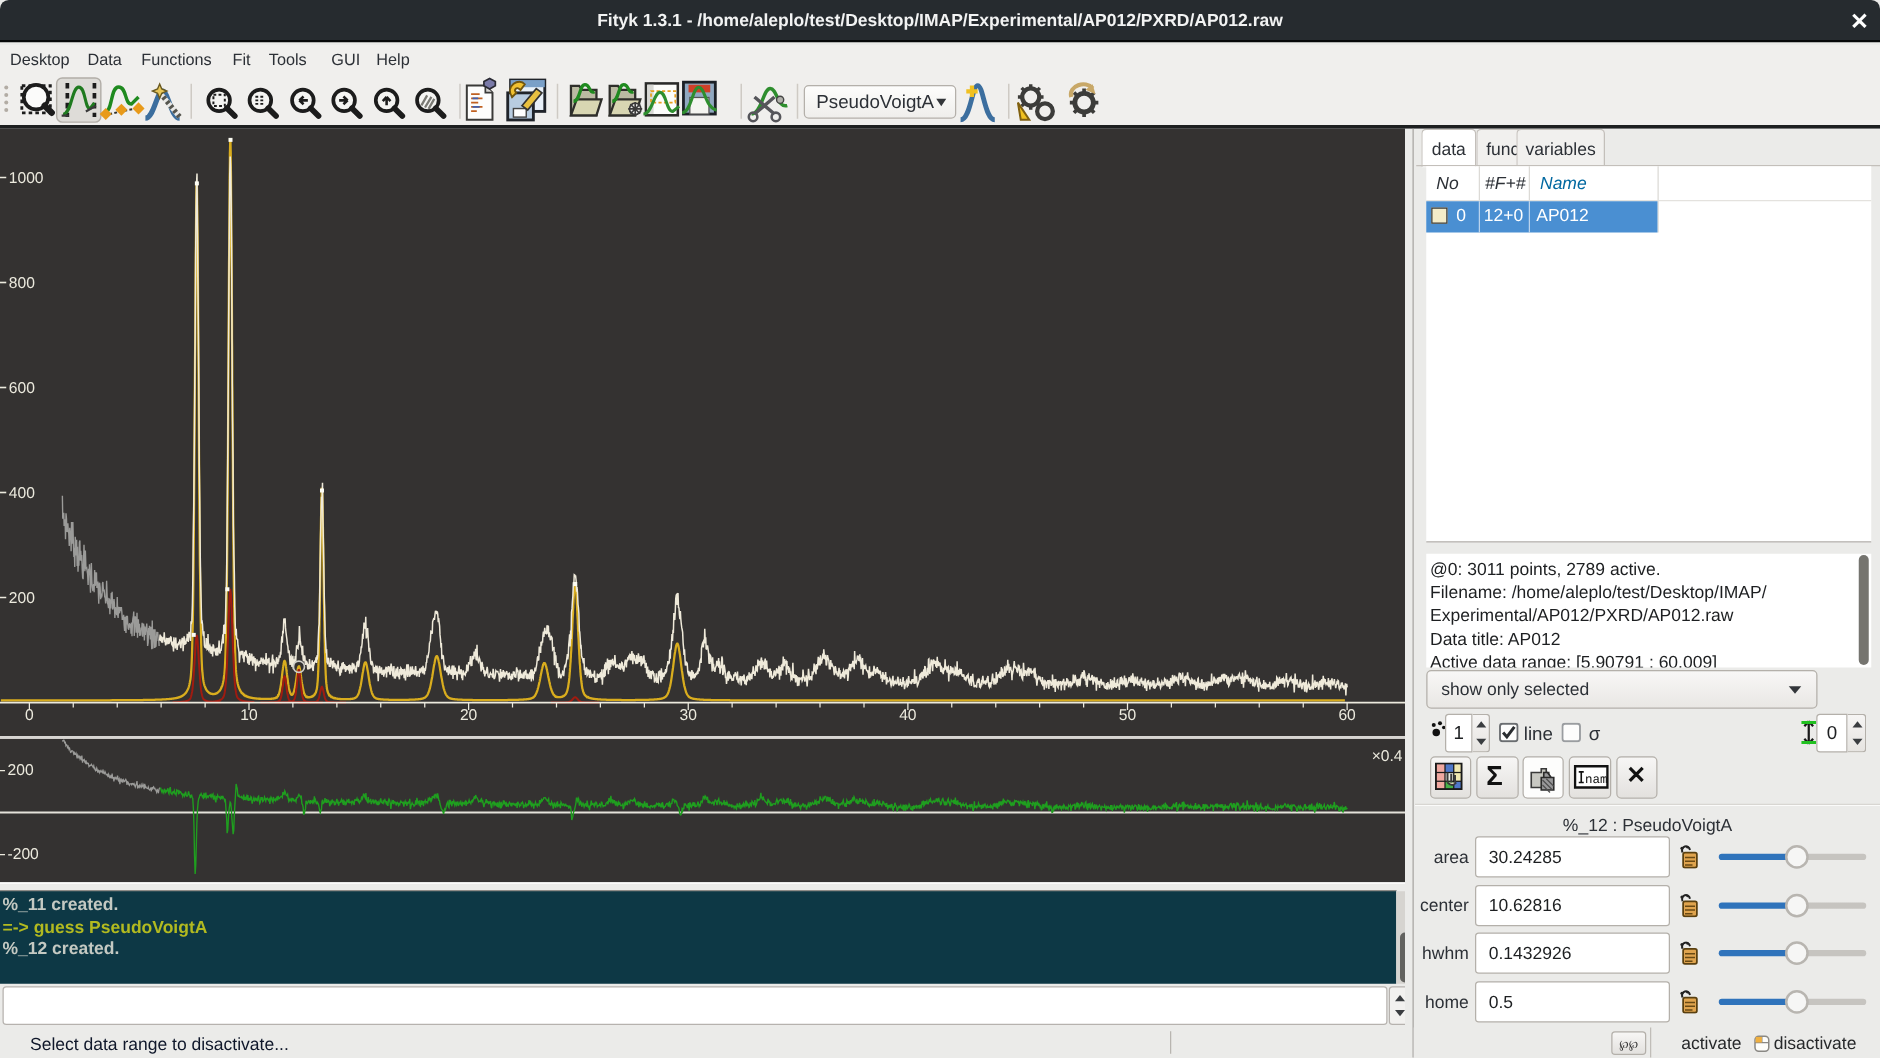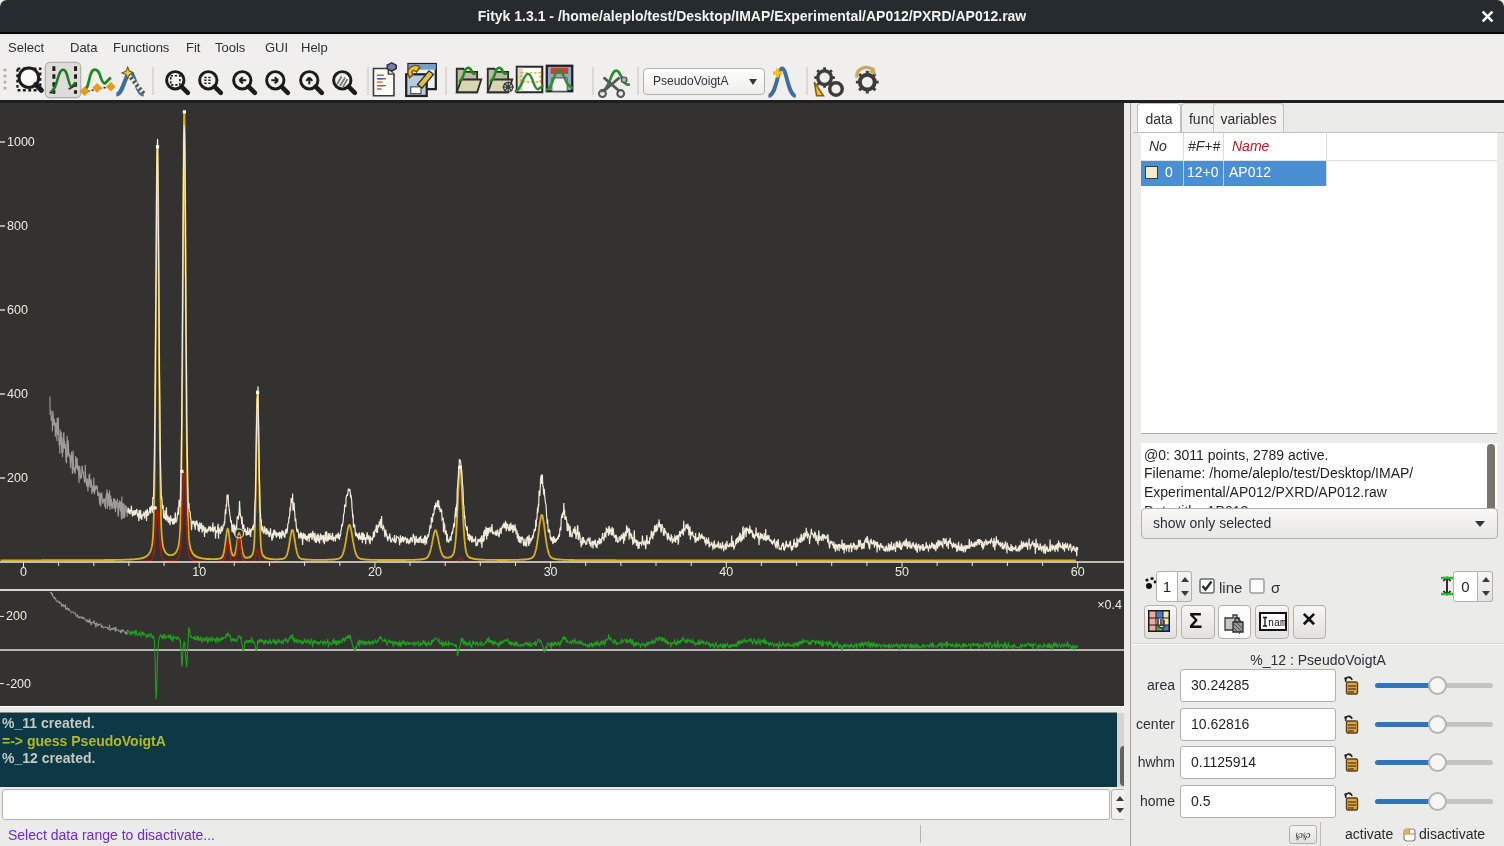--- a/index.html
+++ b/index.html
@@ -7,49 +7,49 @@
 #titlebar { left:0; top:0; width:1504px; height:34px; background:#262b2f;
   border-radius:7px 7px 0 0; border-bottom:2px solid #070809; }
 #title { left:442px; top:8px; width:620px; text-align:center; color:#f2f3f3;
   font-size:14px; font-weight:bold; letter-spacing:0px; white-space:nowrap; }
 #close { left:1480px; top:6px; color:#ffffff; font-size:18px; font-weight:bold; }
 #menubar { left:0; top:36px; width:1504px; height:24px; background:#f0efed; color:#2c3036; font-size:13px; }
 #menubar span { position:absolute; top:4px; }
 #toolbar { left:0; top:60px; width:1504px; height:43px; background:#f0efed;
   border-bottom:3px solid #1d1f20; }
 #combo1 { left:643px; top:68px; width:122px; height:27px; background:linear-gradient(#fdfdfc,#efeeec);
-  border:1px solid #b4b0aa; border-radius:4px; font-size:12px; color:#2c3036; line-height:25px;
+  border:1px solid #b4b0aa; border-radius:4px; font-size:15px; color:#2c3036; line-height:25px;
   padding-left:9px; }
 #combo1 .arr { position:absolute; right:7px; top:10px; width:0; height:0;
   border-left:4.5px solid transparent; border-right:4.5px solid transparent; border-top:6px solid #33363a; }
 svg text { font-family:"Liberation Sans",sans-serif; font-size:12.5px; fill:#eceade; }
 #console { left:0; top:712px; width:1117px; height:75px; background:#0d3845; font-size:14px; border-top:1px solid #8e8c88; }
 #console div { position:absolute; left:2px; white-space:nowrap;font-weight:bold; }
 #cscroll { left:1117px; top:713px; width:13px; height:74px; background:#d6d4d0; }
 #cthumb { left:1119.5px; top:746px; width:8px; height:40px; background:#62625f; border-radius:4px; }
 #inputbox { left:2px; top:789px; width:1108px; height:31px; background:#fff;
   border:1px solid #b6b2ae; border-radius:3px; }
 #ispin { left:1111px; top:789px; width:18px; height:31px; background:#f2f1ef;
   border:1px solid #b6b2ae; border-radius:3px; }
-#statusbar { left:0; top:822px; width:1130px; height:24px; background:#ebebe9;
-  font-size:14px; color:#6d28d9; }
+#statusbar { left:16px; top:822px; width:1130px; height:24px; background:#ebebe9;
+  font-size:14px; color:#0f172a; }
 #panel { left:1124px; top:103px; width:380px; height:743px; background:#ebebe9; }
 #sashline { left:1129.5px; top:103px; width:1.5px; height:743px; background:#a8a5a1; }
 .tab { position:absolute; top:103px; height:30px; font-size:14px; color:#2c3036;
   text-align:center; border:1px solid #c3bfba; border-bottom:none; border-radius:4px 4px 0 0;
   background:#f1f0ee; line-height:30px; }
 #tabline { left:1133px; top:132px; width:371px; height:1px; background:#c3bfba; }
 #tbl { left:1141px; top:133px; width:356px; height:301px; background:#fff; font-size:14px;
   border-bottom:1px solid #b0aca8;font-style:italic; }
 .vline { position:absolute; background:#dcdad6; width:1px; }
 #selrow { left:1141px; top:161px; width:185px; height:25px; background:#4a8fd2; color:#fff; font-size:14px; }
 #infobox { left:1141px; top:443px; width:356px; height:91px; background:#fff;
   font-size:14px; color:#1d1f21; line-height:18.7px; padding:2.5px 0 0 3px; overflow:hidden; }
 #iscroll { left:1487px; top:444px; width:8px; height:88px; background:#75746f; border-radius:4px; }
-#combo2 { left:1141px; top:508px; width:357px; height:31px; background:linear-gradient(#f8f7f6,#e9e7e4);
+#combo2 { left:1141px; top:536px; width:313px; height:31px; background:linear-gradient(#f8f7f6,#e9e7e4);
   border:1px solid #b4b0aa; border-radius:4px; font-size:14px; color:#2c3036;
   line-height:29px; padding-left:11px; }
 #combo2 .arr { position:absolute; right:12px; top:12px; width:0; height:0;
   border-left:5px solid transparent; border-right:5px solid transparent; border-top:6.5px solid #33363a; }
 .spinf { position:absolute; background:#fff; border:1px solid #b4b0aa; border-radius:3px 0 0 3px;
   font-size:15px; color:#1d1f21; }
 .spinb { position:absolute; background:linear-gradient(#f6f5f4,#e6e4e1); border:1px solid #b4b0aa;
   border-left:none; border-radius:0 3px 3px 0; }
 .uarr { width:0; height:0; border-left:4px solid transparent; border-right:4px solid transparent;
   border-bottom:5.5px solid #3a3d40; position:absolute; }
@@ -65,21 +65,21 @@
   background:linear-gradient(90deg,#2f73bb 0 55%,#c6c4c0 55% 100%); }
 .sthumb { position:absolute; left:1428px; width:19px; height:19px; border-radius:50%;
   background:#f6f6f5; border:2px solid #b8b5b0; }
 #bbar { left:1131px; top:822px; width:373px; height:24px; background:#ebebe9; font-size:14px; color:#27292b; }
 </style></head>
 <body>
 <div class="abs" id="titlebar"></div>
 <div class="abs" id="title">Fityk 1.3.1 - /home/aleplo/test/Desktop/IMAP/Experimental/AP012/PXRD/AP012.raw</div>
 <div class="abs" id="close">✕</div>
 <div class="abs" id="menubar">
- <span style="left:8px">Select</span>
+ <span style="left:8px">Desktop</span>
     <span style="left:70px">Data</span>
  <span style="left:113px">Functions</span>
     <span style="left:186px">Fit</span>
  <span style="left:215px">Tools</span>
     <span style="left:265px">GUI</span>
  <span style="left:301px">Help</span>
 </div>
 <div class="abs" id="toolbar"></div>
 <svg class="abs" style="left:0;top:60px" width="1504" height="41">
     <g transform="translate(0,-60)">
@@ -363,21 +363,21 @@
 
 <div class="abs" id="panel"></div>
 <div class="abs" id="sashline"></div>
 <div class="tab" style="left:1137px;width:44px;background:#fff;border-bottom:1px solid #fff;height:31px">data</div>
 <div class="tab" style="left:1181px;width:72px">functions</div>
 <div class="tab" style="left:1213px;width:71px">variables</div>
 <div class="abs" id="tabline"></div>
 <div class="abs" id="tbl">
  <span style="position:absolute;left:8px;top:5px;color:#2c3036">No</span>
  <span style="position:absolute;left:47px;top:5px;color:#2c3036">#F+#</span>
- <span style="position:absolute;left:91px;top:5px;color:#b91c1c">Name</span>
+ <span style="position:absolute;left:91px;top:5px;color:#0369a1">Name</span>
  <span class="vline" style="left:42px;top:0;height:53px"></span>
  <span class="vline" style="left:82px;top:0;height:53px"></span>
  <span class="vline" style="left:185px;top:0;height:53px"></span>
  <span style="position:absolute;left:0;top:27px;width:356px;height:1px;background:#e4e2de"></span>
 </div>
 <div class="abs" id="selrow">
  <span style="position:absolute;left:4px;top:5px;width:13px;height:13px;background:#f3ecc9;border:1.6px solid #3a3a38"></span>
  <span style="position:absolute;left:24px;top:3px">0</span>
  <span style="position:absolute;left:46px;top:3px">12+0</span>
  <span style="position:absolute;left:88px;top:3px">AP012</span>
@@ -471,21 +471,21 @@
 <svg class="abs" style="left:1343px;top:715px" width="17" height="19">
     <path d="M 3 6 c -2 -5 5 -7 6 -2" fill="none" stroke="#222" stroke-width="1.6"></path>
     <circle cx="2.5" cy="2.5" r="1.2" fill="#222"></circle>
     <circle cx="7" cy="1.8" r="1" fill="#222"></circle>
     <rect x="3.5" y="6" width="11" height="12" rx="1.5" fill="#e0a44e" stroke="#5a4010" stroke-width="1.4"></rect>
     <path d="M 5 10 h 8 M 5 13 h 8 M 5 16 h 6" stroke="#6a4a14" stroke-width="1.3"></path>
   </svg>
 <div class="slider" style="top:721.5px"></div>
 <div class="sthumb" style="top:714.5px"></div>
 <div class="plabel" style="left:1129px;top:754px">hwhm</div>
-<div class="pfield" style="top:746px">0.1125914</div>
+<div class="pfield" style="top:746px">0.1432926</div>
 <svg class="abs" style="left:1343px;top:753px" width="17" height="19">
     <path d="M 3 6 c -2 -5 5 -7 6 -2" fill="none" stroke="#222" stroke-width="1.6"></path>
     <circle cx="2.5" cy="2.5" r="1.2" fill="#222"></circle>
     <circle cx="7" cy="1.8" r="1" fill="#222"></circle>
     <rect x="3.5" y="6" width="11" height="12" rx="1.5" fill="#e0a44e" stroke="#5a4010" stroke-width="1.4"></rect>
     <path d="M 5 10 h 8 M 5 13 h 8 M 5 16 h 6" stroke="#6a4a14" stroke-width="1.3"></path>
   </svg>
 <div class="slider" style="top:759.5px"></div>
 <div class="sthumb" style="top:752.5px"></div>
 <div class="plabel" style="left:1129px;top:793px">home</div>

